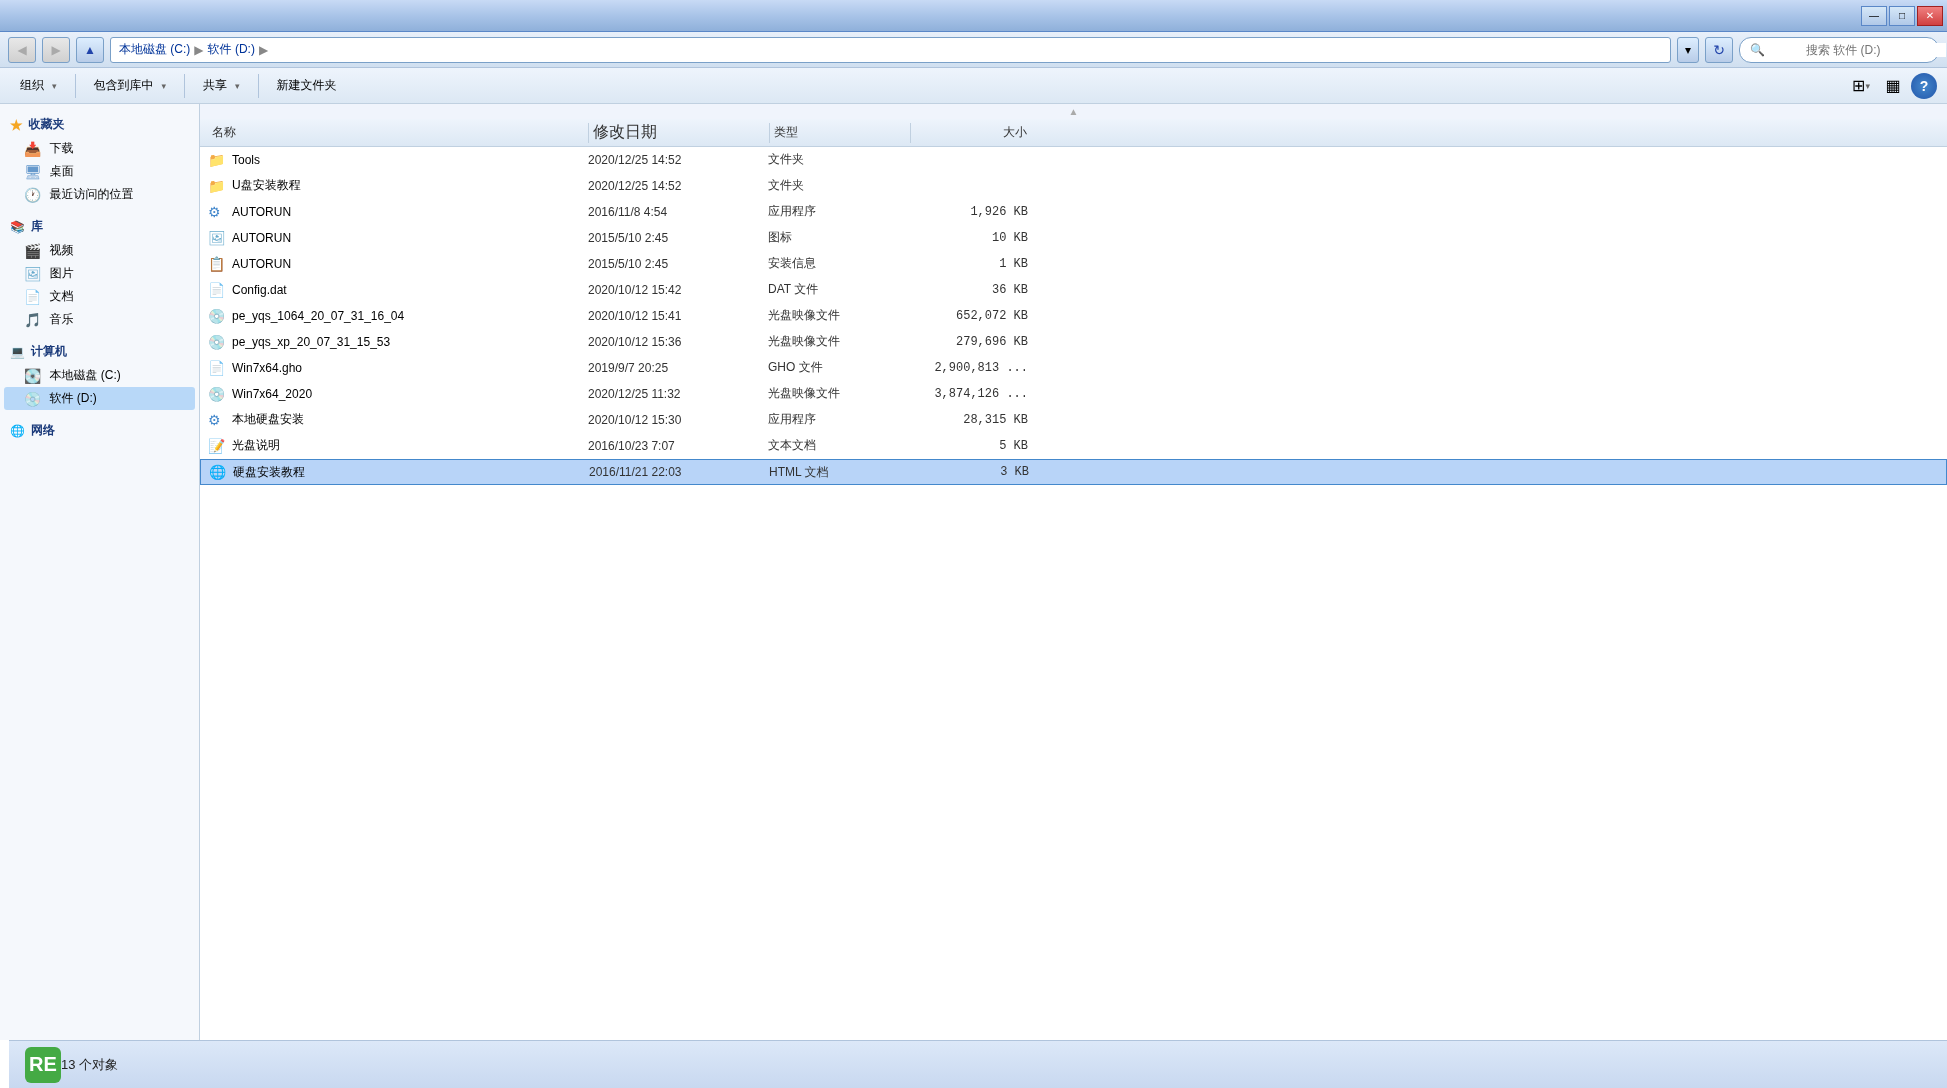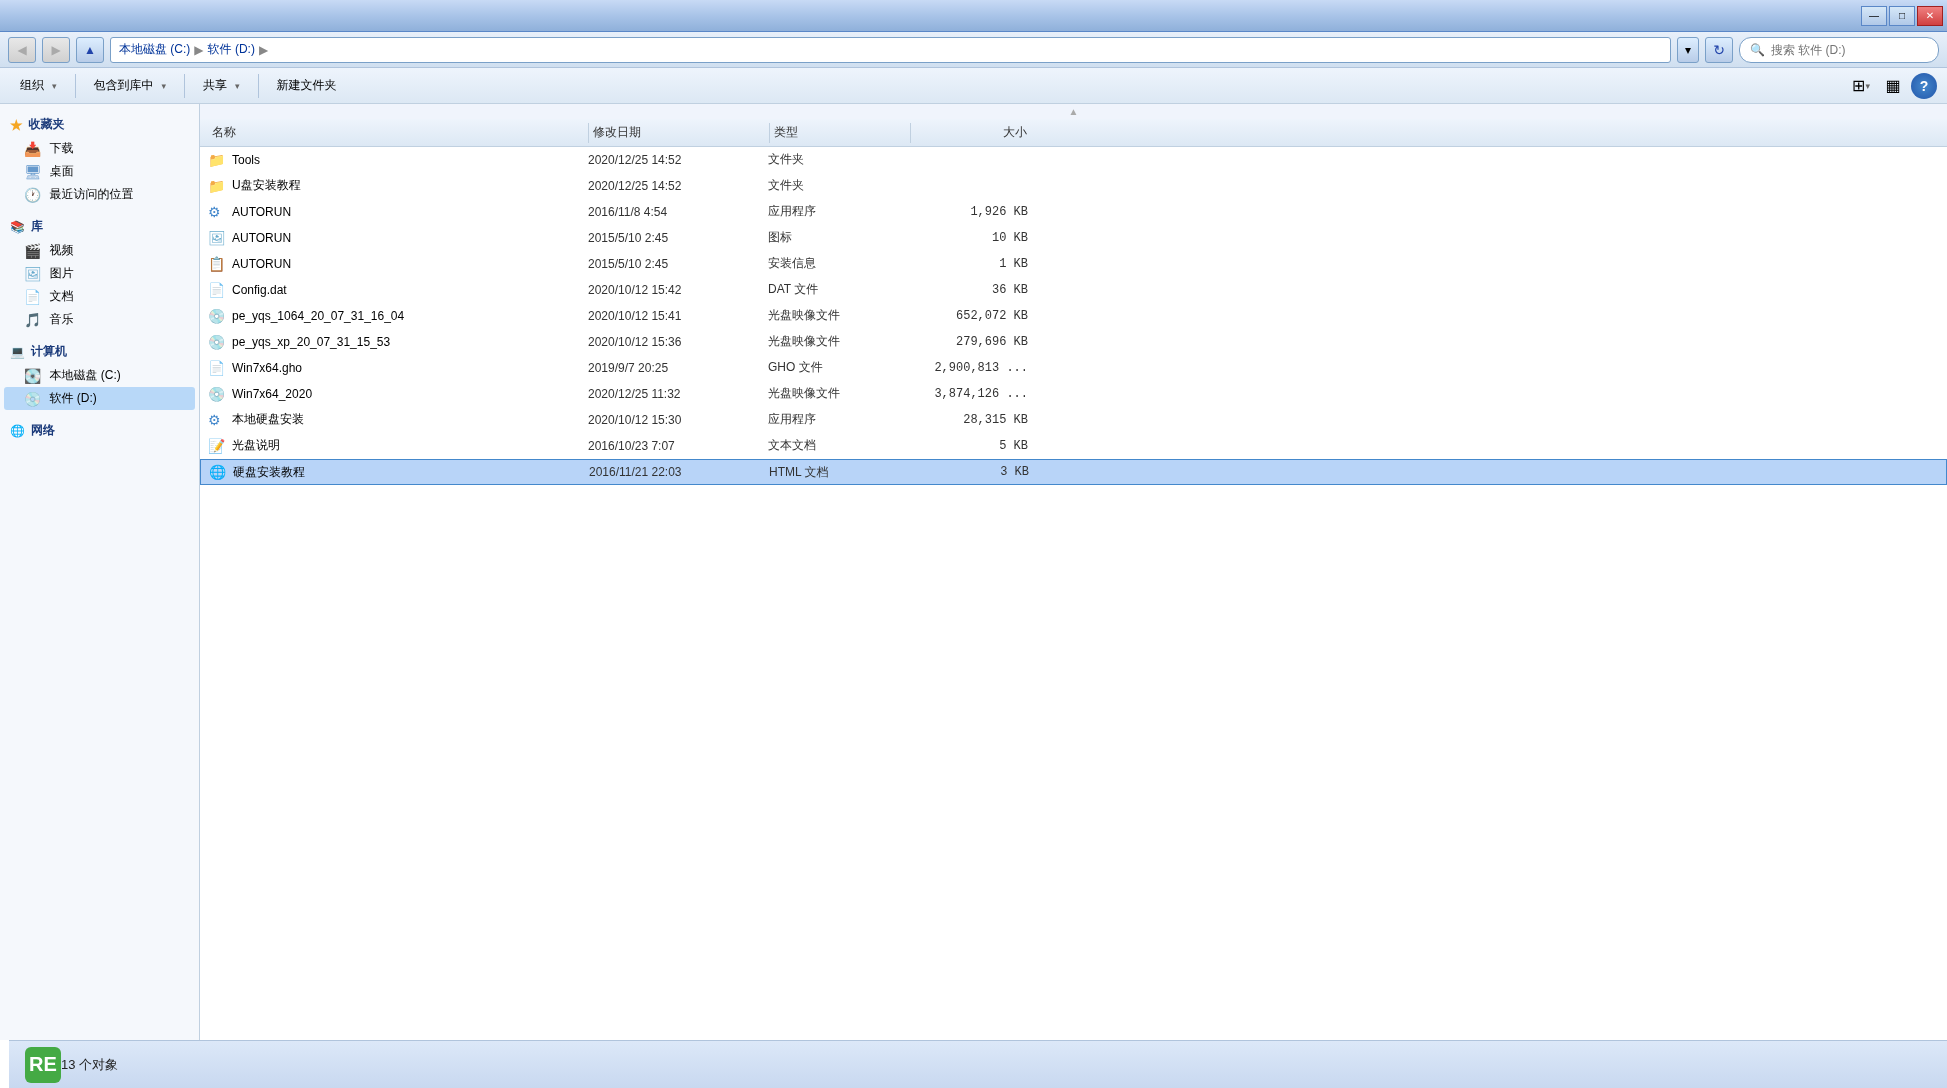--- a/index.html
+++ b/index.html
@@ -247,21 +247,21 @@
     }
     .column-header {
       display: flex;
       align-items: center;
       background: linear-gradient(to bottom, #eef4fc, #dce8f4);
       border-bottom: 1px solid #c0d0e0;
       height: 28px;
       padding: 0 8px;
     }
     .col-name { width: 380px; font-size: 12px; color: #333; padding: 0 4px; cursor: pointer; }
-    .col-date { width: 180px; font-size: 12px; color: #333; padding: 0 4px; cursor: pointer; }
+    .col-date { width: 180px; font-size: 16px; color: #333; padding: 0 4px; cursor: pointer; }
     .col-type { width: 140px; font-size: 12px; color: #333; padding: 0 4px; cursor: pointer; }
     .col-size { width: 120px; font-size: 12px; color: #333; padding: 0 4px; text-align: right; cursor: pointer; }
     .col-sep {
       width: 1px;
       height: 20px;
       background: #c0d0e0;
     }
 
     .file-list {
       flex: 1;
@@ -343,21 +343,21 @@
     <span class="breadcrumb-sep">▶</span>
   </div>
   <div class="address-dropdown">
     <span>▾</span>
   </div>
   <div class="refresh-btn">
     <span>↻</span>
   </div>
   <div class="search-bar">
     <span>🔍</span>
-    <input type="text" style="border: none; outline: none; width: 140px; font-size: 12px; color: #4c1d95;" placeholder="搜索 软件 (D:)">
+    <input type="text" style="border: none; outline: none; width: 140px; font-size: 12px; color: #4c1d95; margin-left: 35px;" placeholder="搜索 软件 (D:)">
   </div>
 </div>
 
 <div class="toolbar">
   <button class="toolbar-btn">
     <span>组织</span>
     <span class="toolbar-chevron">▾</span>
   </button>
   <div class="toolbar-sep"></div>
   <button class="toolbar-btn">

